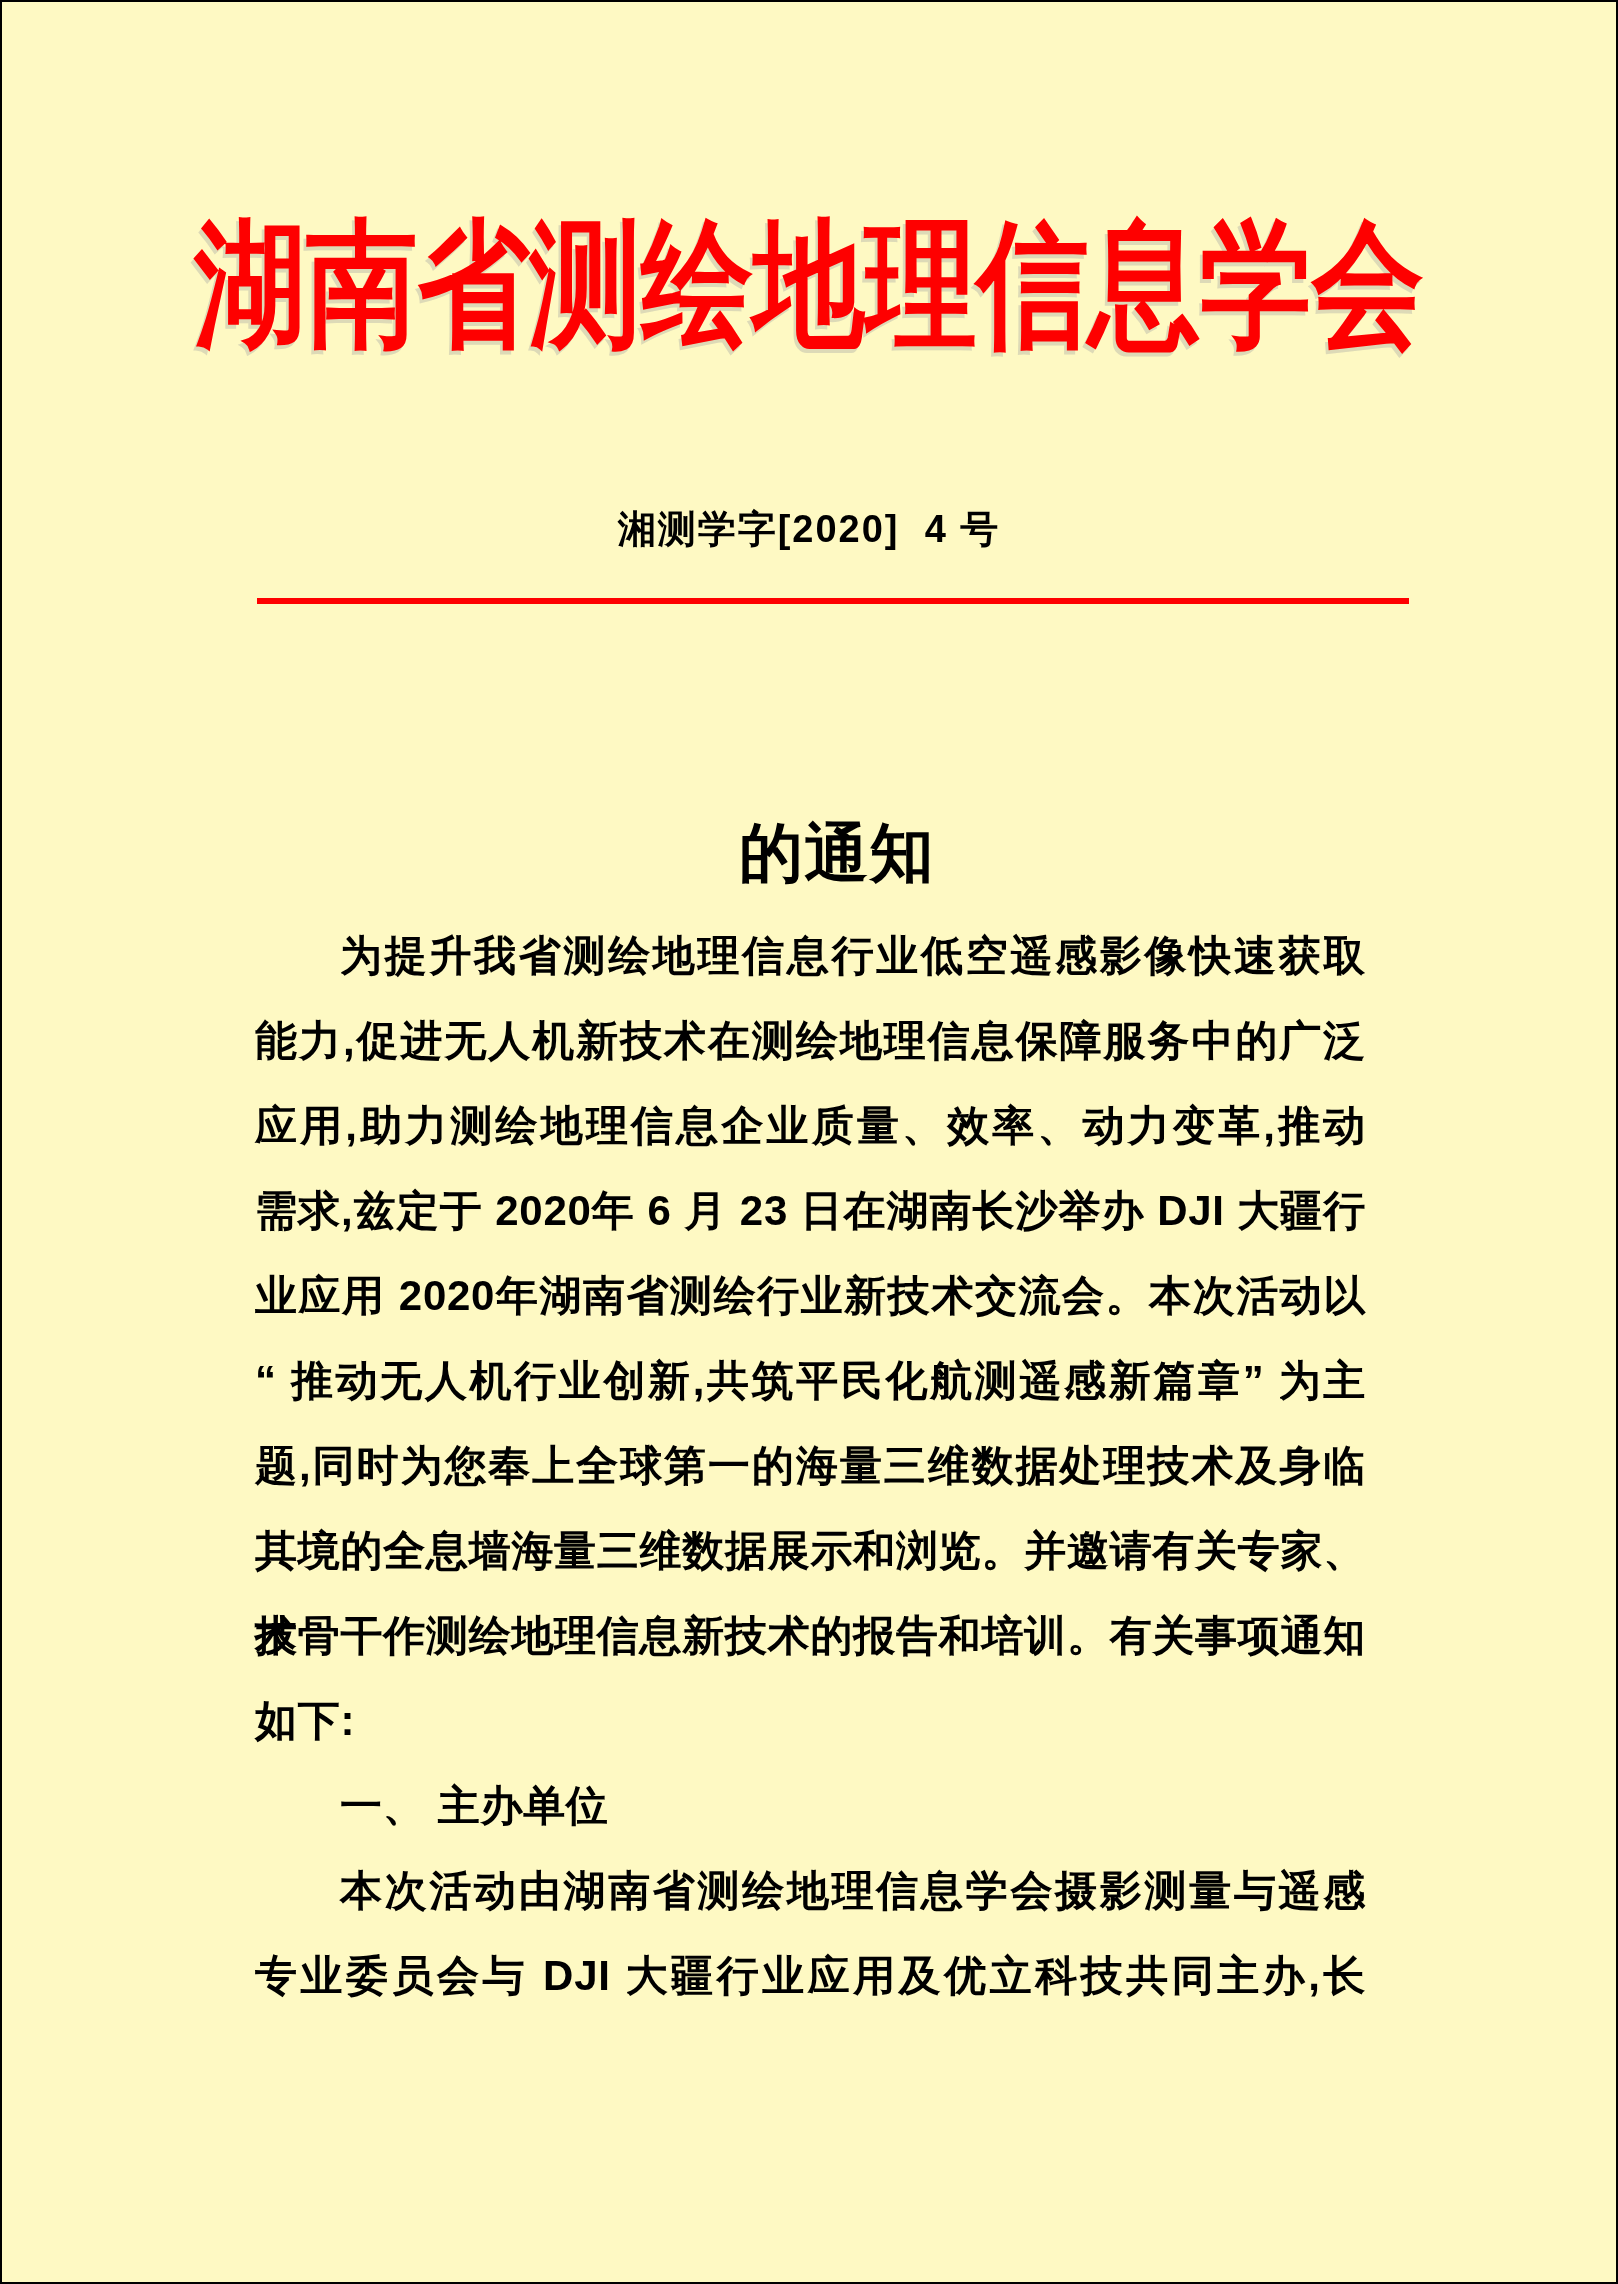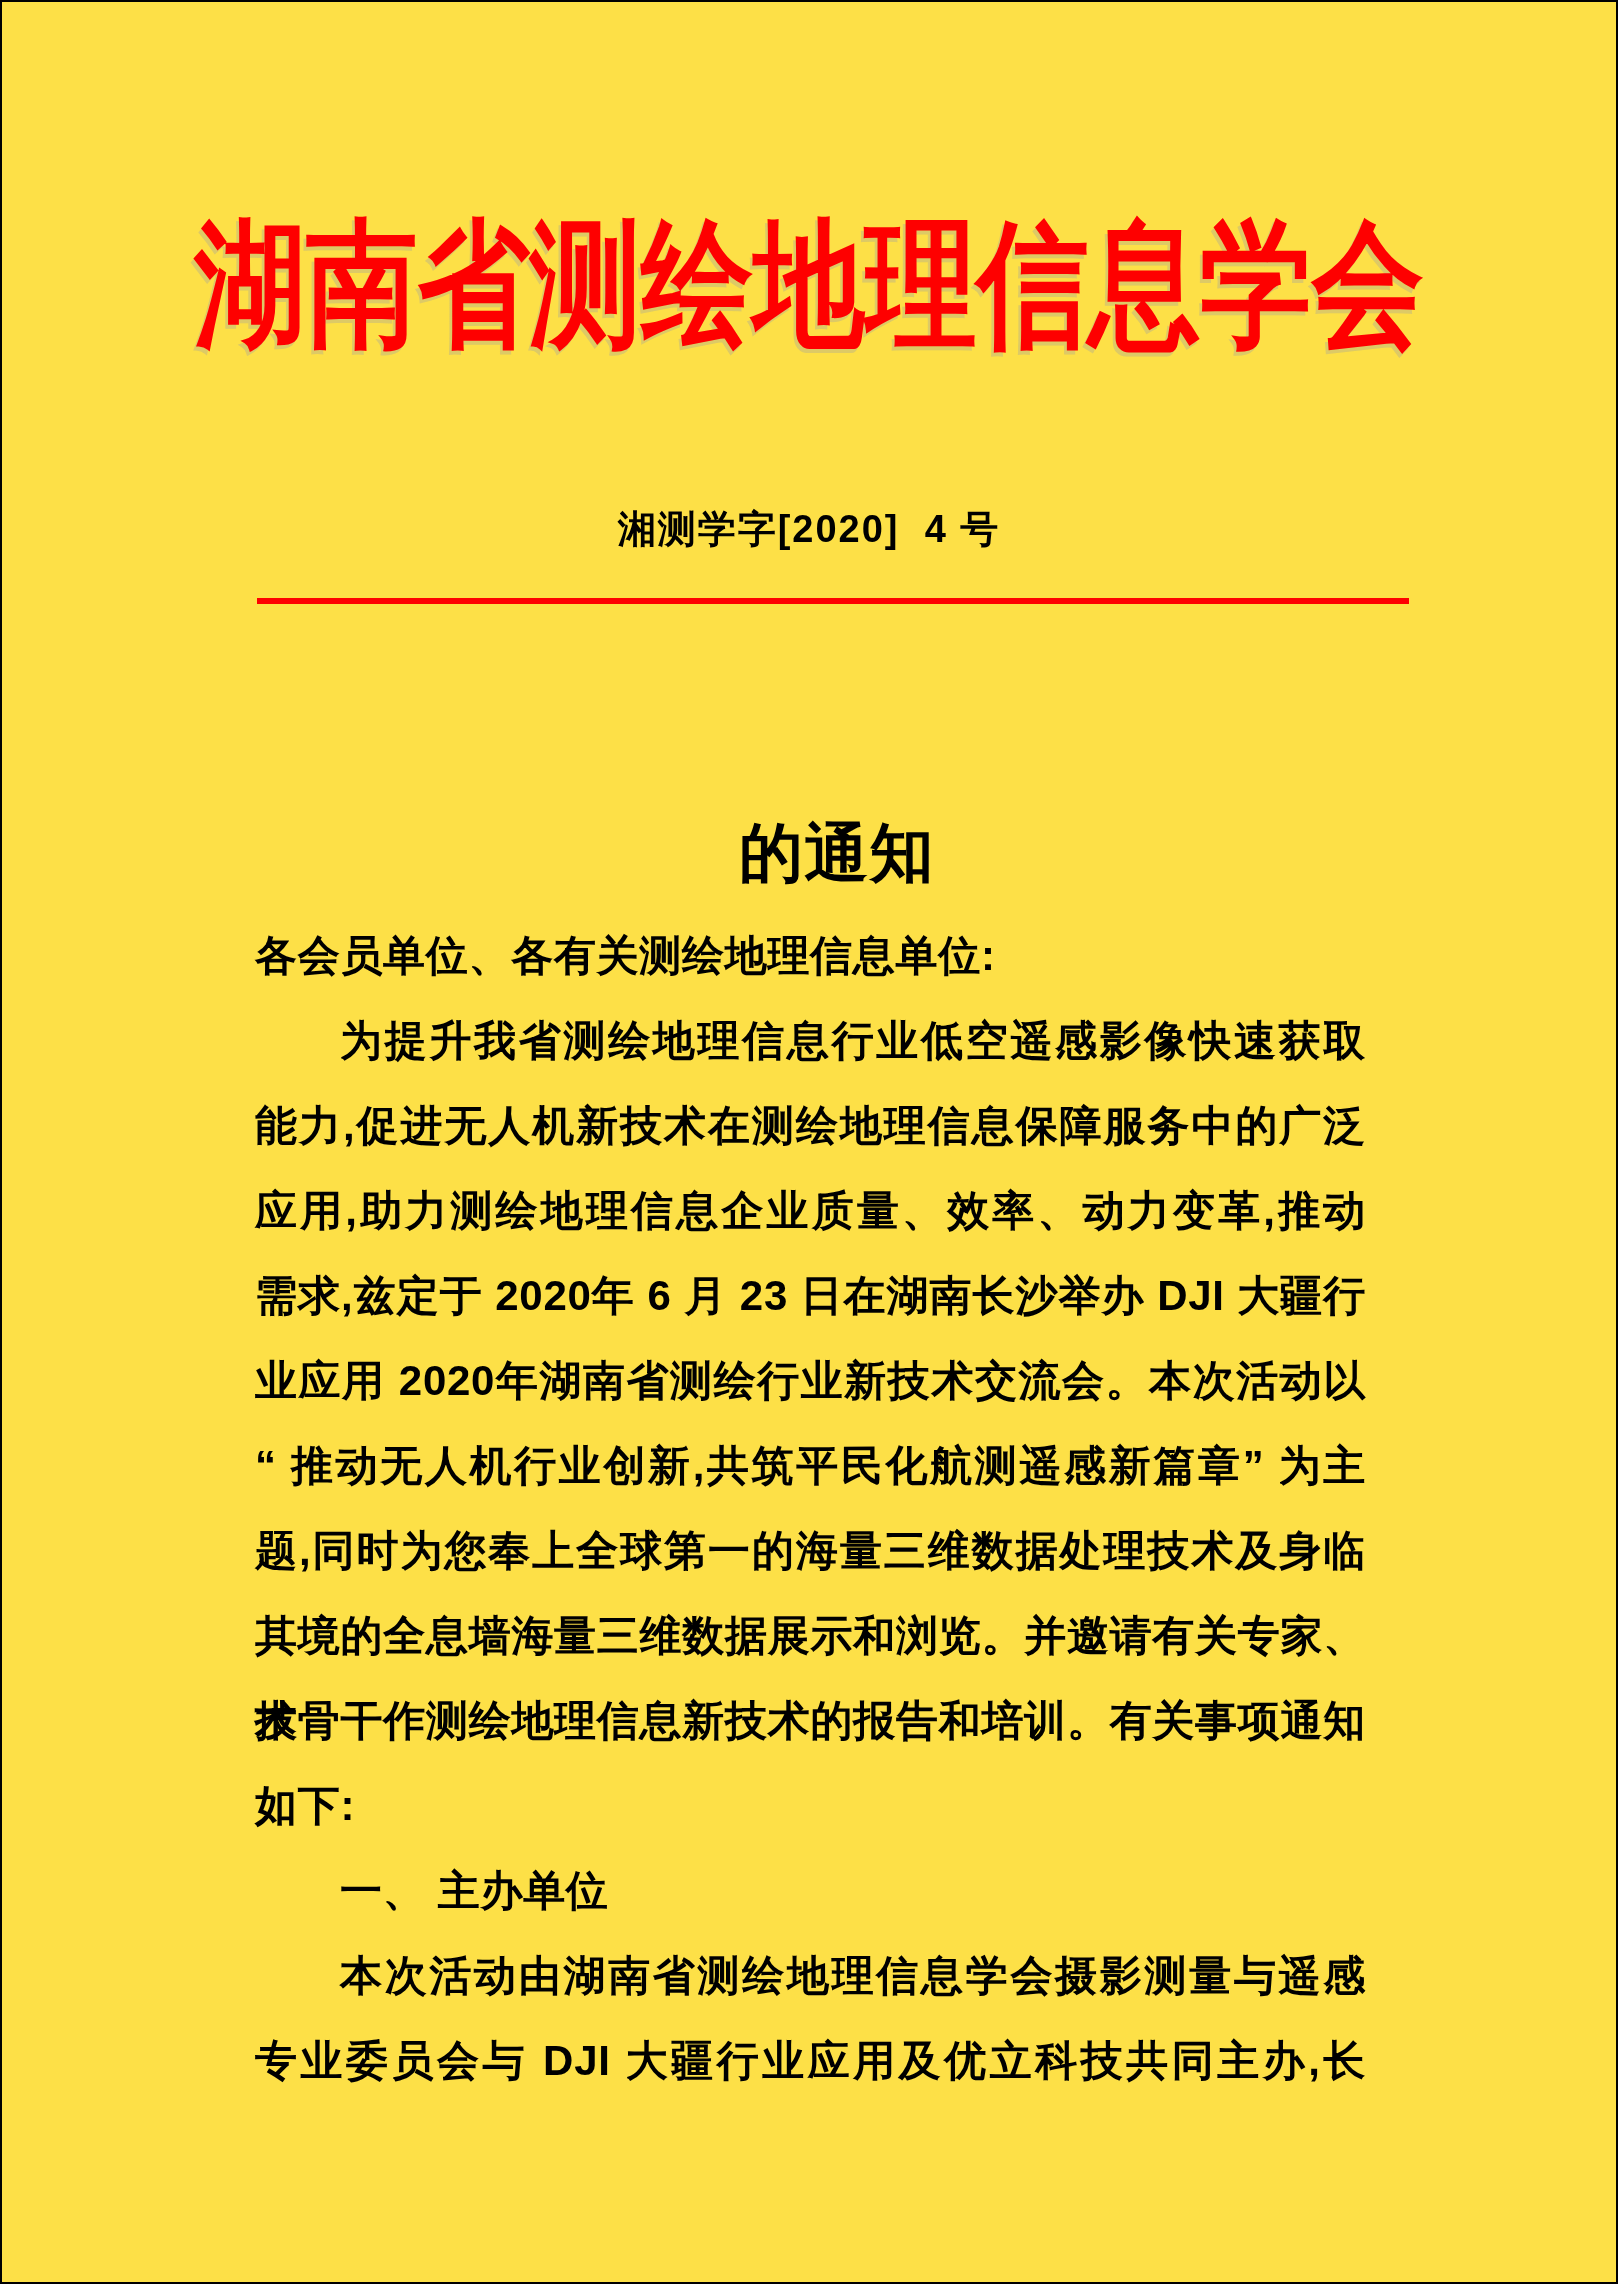--- a/index.html
+++ b/index.html
@@ -6,21 +6,21 @@
     margin: 0;
     padding: 0;
     background: #ffffff;
   }
   .page {
     position: relative;
     width: 1618px;
     height: 2284px;
     box-sizing: border-box;
     border: 2.6px solid #000000;
-    background: #fde047;
+    background: #fef9c3;
     overflow: hidden;
     font-family: "Liberation Sans", sans-serif;
     color: #000000;
   }
   
   .org-title {
     position: absolute;
     top: 203px;
     left: 0;
     width: 100%;
@@ -117,21 +117,20 @@
     <span class="squeeze">湖南省测绘地理信息学会</span>
   </div>
 
   <div class="doc-number">湘测学字[2020]  4 号</div>
 
   <div class="red-rule" style="background: rgb(254, 0, 0);"></div>
 
   <div class="notice-title-2">的通知</div>
 
   <div class="body-block">
-    <div class="line">各会员单位、各有关测绘地理信息单位:</div>
     <div class="line indent justify">为提升我省测绘地理信息行业低空遥感影像快速获取</div>
     <div class="line justify">能力,促进无人机新技术在测绘地理信息保障服务中的广泛</div>
     <div class="line justify">应用,助力测绘地理信息企业质量、效率、动力变革,推动</div>
     <div class="line justify">需求,兹定于 2020年 6 月 23 日在湖南长沙举办 DJI 大疆行</div>
     <div class="line justify">业应用 2020年湖南省测绘行业新技术交流会。本次活动以</div>
     <div class="line justify">“ 推动无人机行业创新,共筑平民化航测遥感新篇章” 为主</div>
     <div class="line justify">题,同时为您奉上全球第一的海量三维数据处理技术及身临</div>
     <div class="line justify">其境的全息墙海量三维数据展示和浏览。并邀请有关专家、技</div>
     <div class="line justify">术骨干作测绘地理信息新技术的报告和培训。有关事项通知</div>
     <div class="line">如下:</div>

